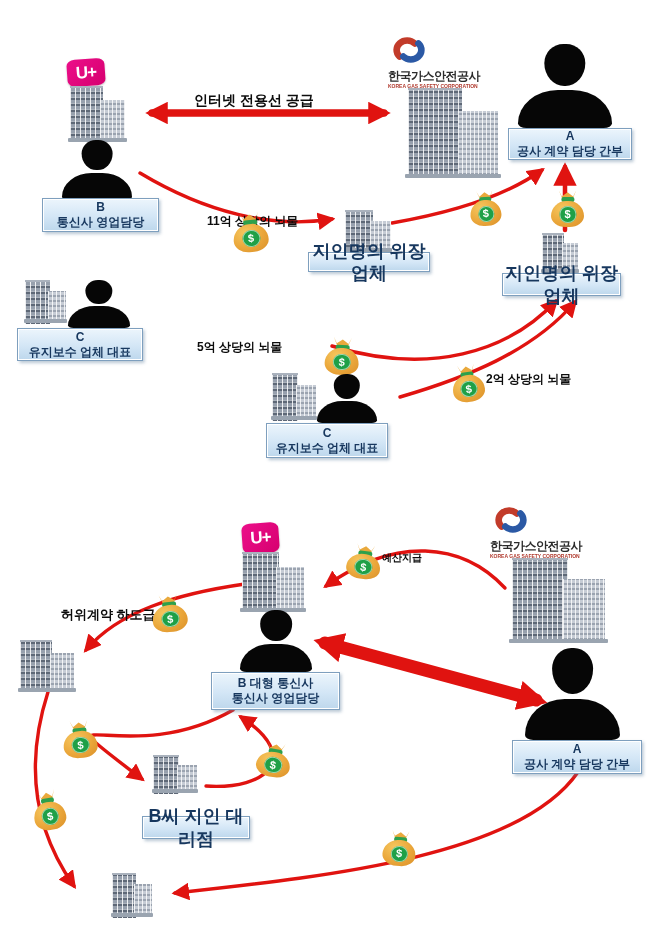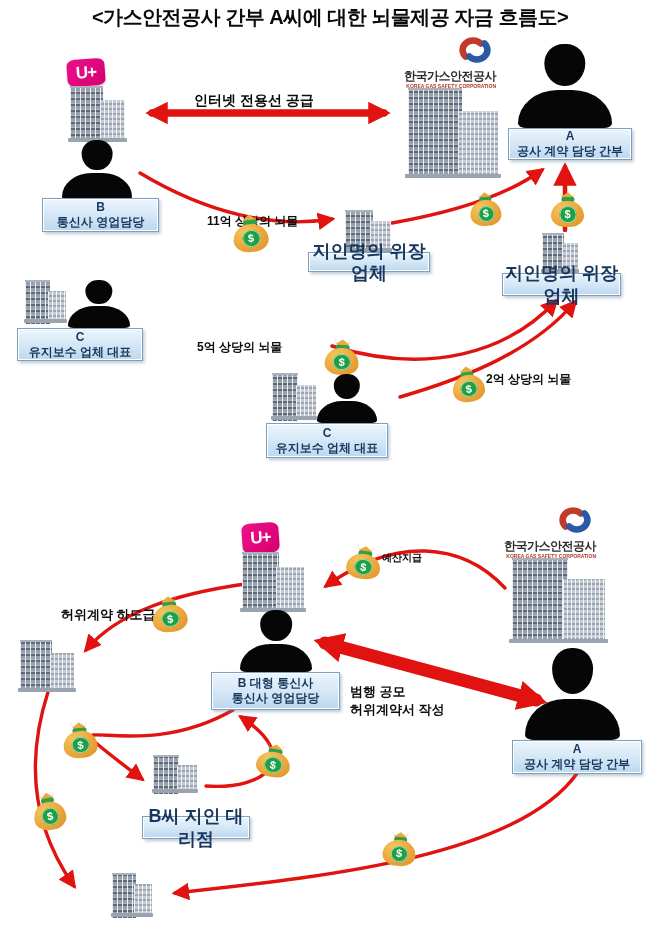--- a/index.html
+++ b/index.html
@@ -42,21 +42,21 @@
     border-radius:50% 50% 47% 47%/62% 62% 45% 45%;}
   .bag .bc{position:absolute;bottom:12%;left:50%;transform:translateX(-50%);width:52%;height:44%;
     background:#1fa047;border-radius:50%;display:flex;align-items:center;justify-content:center;
     box-shadow:inset 0 0 0 1px rgba(255,255,255,.55);}
   .bag .bc span{color:#fff;font-weight:bold;font-size:11px;line-height:1;}
   
   .uplus{position:absolute;background:linear-gradient(135deg,#ec0f8a,#d6006f);border-radius:22%;
     display:flex;align-items:center;justify-content:center;transform:rotate(-4deg);
     box-shadow:0 1px 2px rgba(0,0,0,.25);}
   .uplus span{color:#fff;font-weight:800;font-size:17px;letter-spacing:-1px;}
-  .kgs{position:absolute;text-align:right;}
+  .kgs{position:absolute;text-align:left;}
   .kgs .kname{font-size:12px;font-weight:800;color:#2b2b2b;letter-spacing:-0.5px;line-height:1.1;}
   .kgs .ksub{font-size:5px;font-weight:bold;color:#b03a2e;letter-spacing:0;line-height:1.2;}
   
   svg.arrows{position:absolute;left:0;top:0;z-index:1;}
   .layer{position:absolute;left:0;top:0;width:100%;height:100%;z-index:2;pointer-events:none;}
   .layer > *{pointer-events:auto;}
 </style>
 </head>
 <body>
 
@@ -88,21 +88,20 @@
       <line x1="325" y1="643" x2="536" y2="700" stroke-width="13" marker-start="url(#ahThick)" marker-end="url(#ahThick)"></line>
       <path d="M233,710 C125,772 28,692 142,779" marker-end="url(#ah)"></path>
       <path d="M206,786 C268,790 302,757 241,717" marker-end="url(#ah)"></path>
       <path d="M48,692 C30,748 26,818 74,886" marker-end="url(#ah)"></path>
       <path d="M578,772 C520,856 330,876 175,893" marker-end="url(#ah)"></path>
     </g>
   </svg>
 
   <div class="layer">
 
-    <div class="title" style="top:4px;width:660px;font-size:20px;">&lt;가스안전공사 간부 A씨에 대한 뇌물제공 자금 흐름도&gt;</div>
 
     <div class="uplus" style="left:67px;top:59px;width:38px;height:27px;">
       <span>U+</span>
     </div>
     <div class="bldg" style="left:70px;top:86px;width:55px;height:56px;">
       <div class="bm"></div>
       <div class="bs"></div>
       <div class="bb"></div>
     </div>
 
@@ -284,24 +283,20 @@
 
     <div class="person" style="left:240px;top:610px;width:72px;height:62px;">
       <div class="ph"></div>
       <div class="pt"></div>
     </div>
     <div class="lbox" style="left:211px;top:672px;width:127px;height:36px;">
       <div class="l">B 대형 통신사</div>
       <div class="l">통신사 영업담당</div>
     </div>
 
-    <div class="ann" style="left:350px;top:683px;font-size:13px;line-height:1.35;">
-      <div>범행 공모</div>
-      <div>허위계약서 작성</div>
-    </div>
 
     <div class="person" style="left:525px;top:648px;width:95px;height:92px;">
       <div class="ph"></div>
       <div class="pt"></div>
     </div>
     <div class="lbox" style="left:512px;top:740px;width:128px;height:32px;">
       <div class="l">A</div>
       <div class="l">공사 계약 담당 간부</div>
     </div>
 

